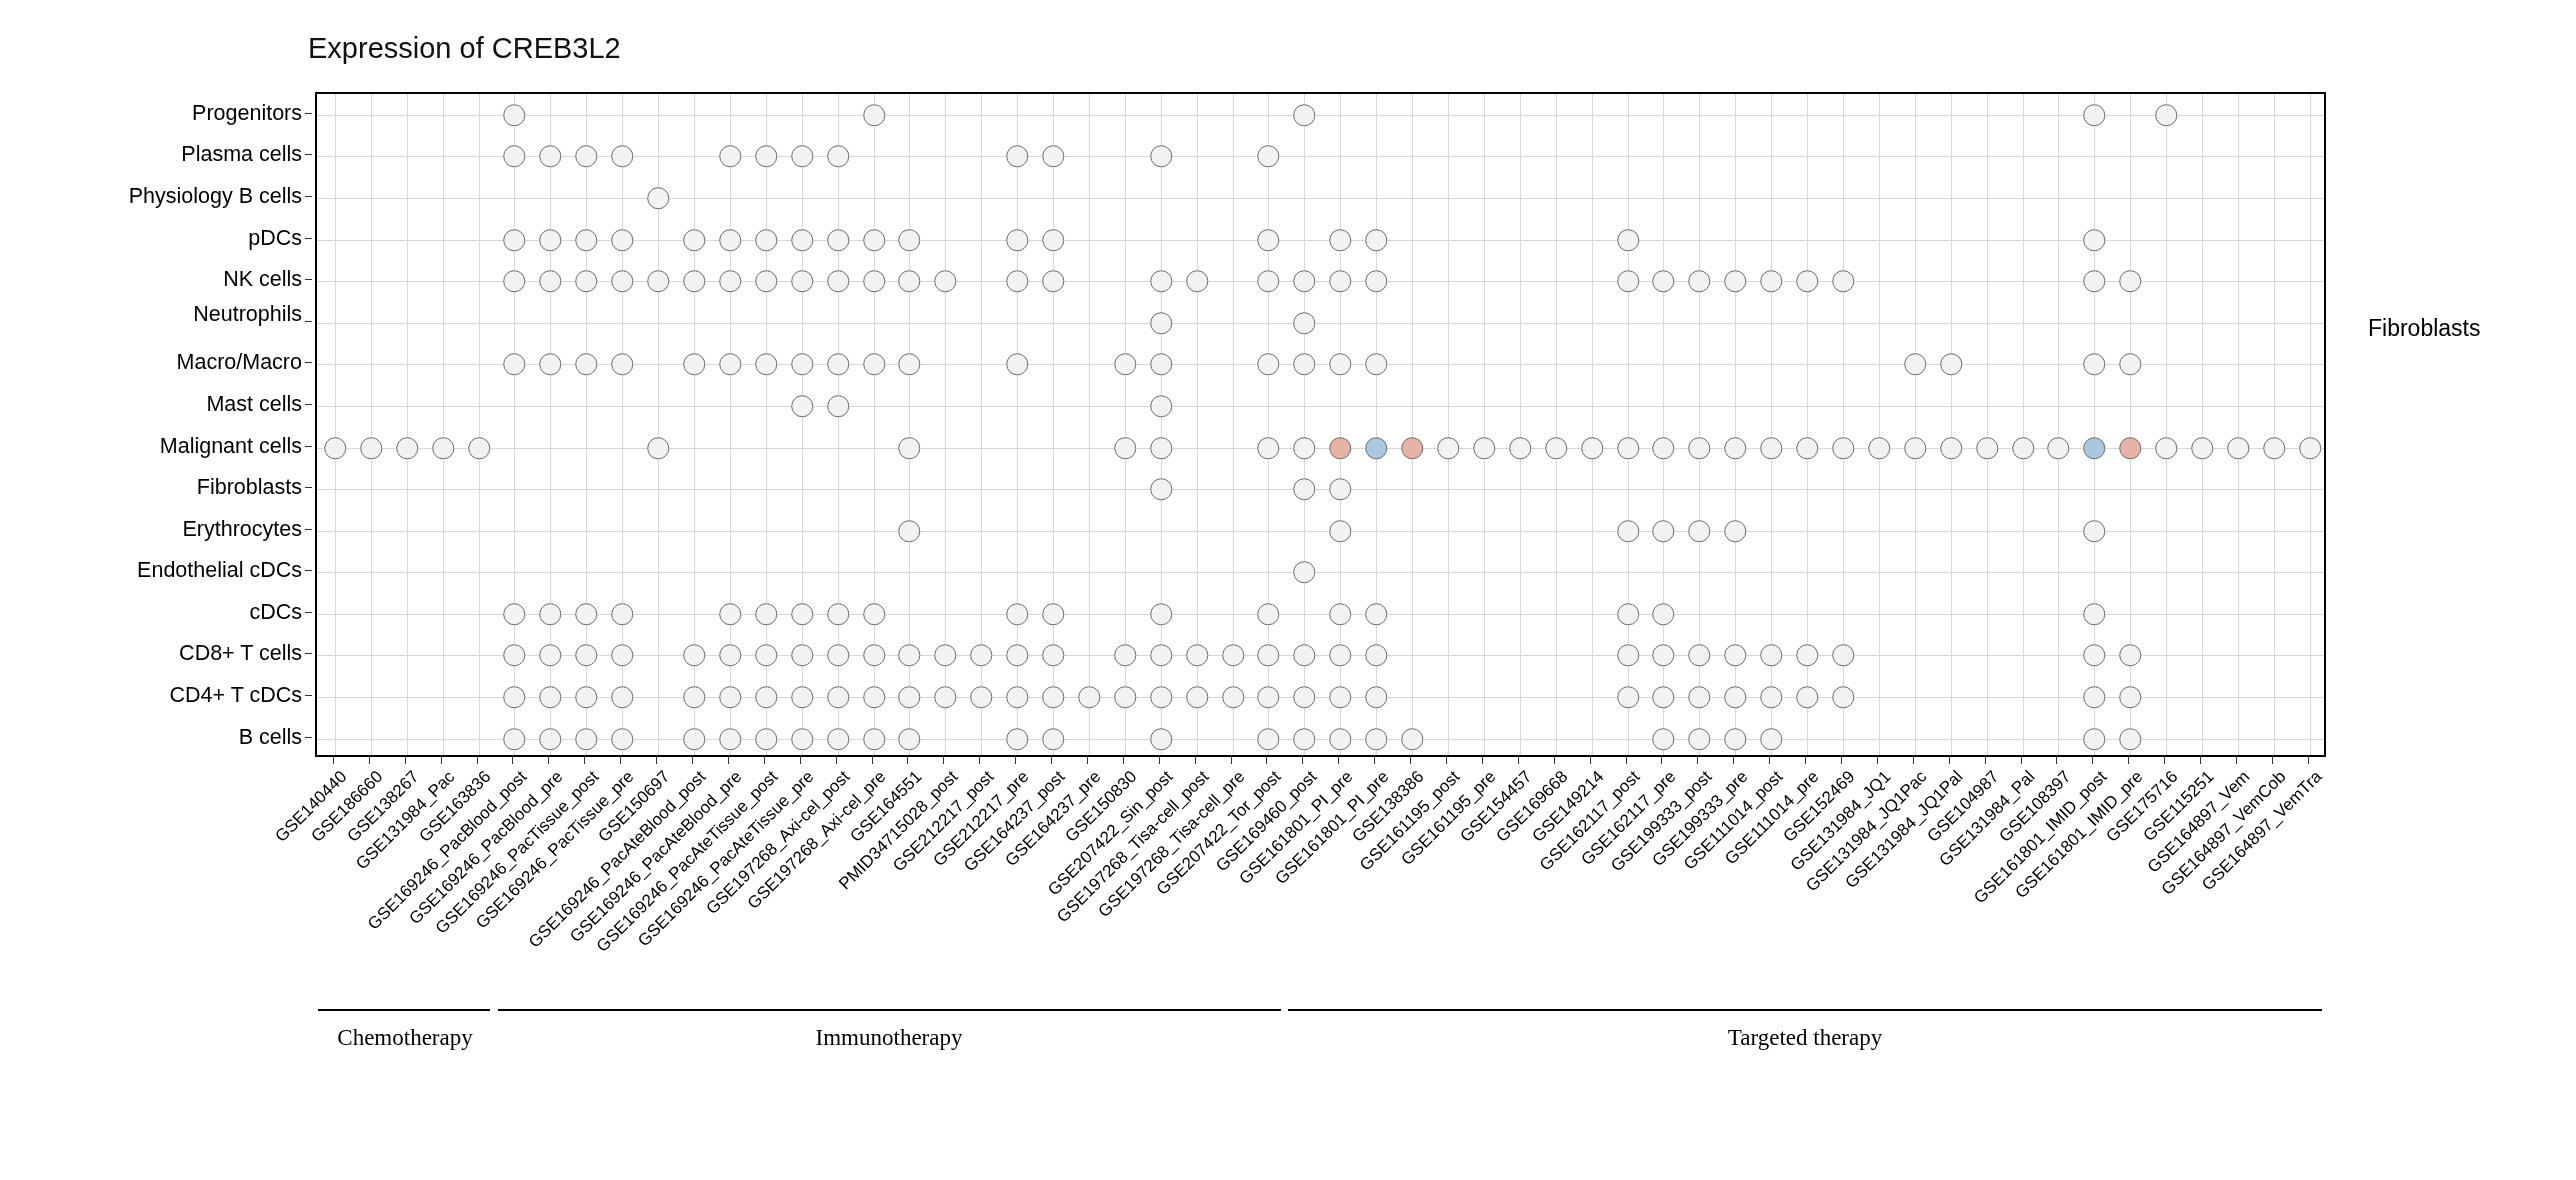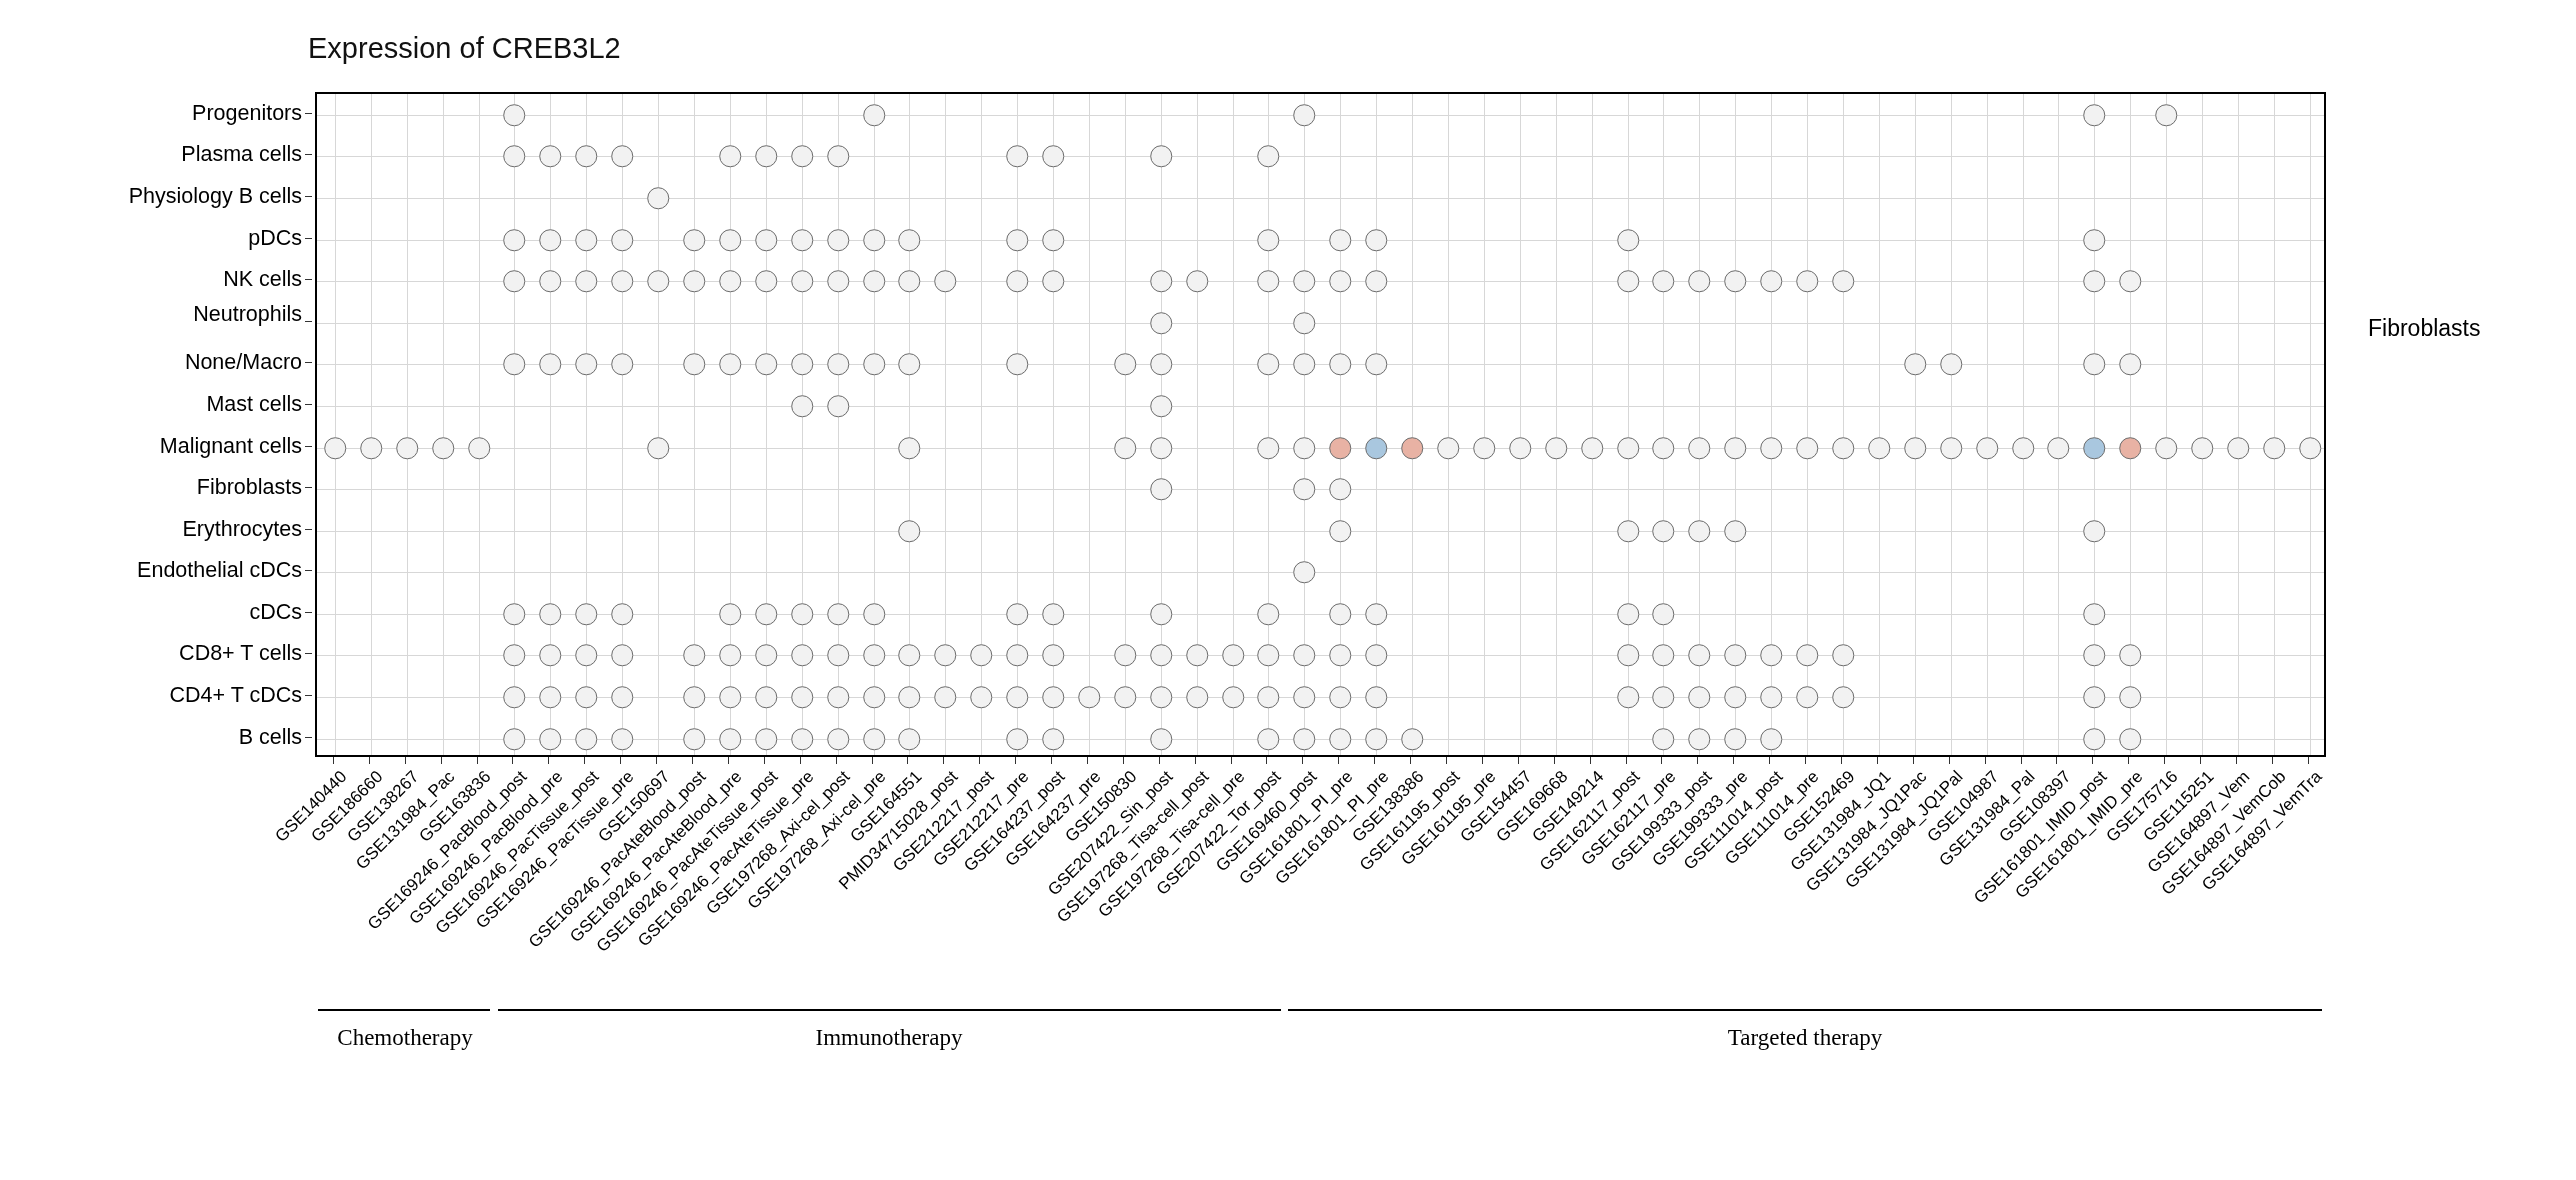--- a/index.html
+++ b/index.html
@@ -173,21 +173,21 @@
       <div class="ylabel" style="top: 62px;">Plasma cells</div>
       <div class="ytick" style="top: 62px;"></div>
       <div class="ylabel" style="top: 104px;">Physiology B cells</div>
       <div class="ytick" style="top: 104px;"></div>
       <div class="ylabel" style="top: 146px;">pDCs</div>
       <div class="ytick" style="top: 146px;"></div>
       <div class="ylabel" style="top: 187px;">NK cells</div>
       <div class="ytick" style="top: 187px;"></div>
       <div class="ylabel" style="top: 222px;">Neutrophils</div>
       <div class="ytick" style="top: 229px;"></div>
-      <div class="ylabel" style="top: 270px;">None/Macro</div>
+      <div class="ylabel" style="top: 270px;">Macro/Macro</div>
       <div class="ytick" style="top: 270px;"></div>
       <div class="ylabel" style="top: 312px;">Mast cells</div>
       <div class="ytick" style="top: 312px;"></div>
       <div class="ylabel" style="top: 354px;">Malignant cells</div>
       <div class="ytick" style="top: 354px;"></div>
       <div class="ylabel" style="top: 395px;">Fibroblasts</div>
       <div class="ytick" style="top: 395px;"></div>
       <div class="ylabel" style="top: 437px; margin-left: 32px;">Erythrocytes</div>
       <div class="ytick" style="top: 437px;"></div>
       <div class="ylabel" style="top: 478px;">Endothelial cDCs</div>

